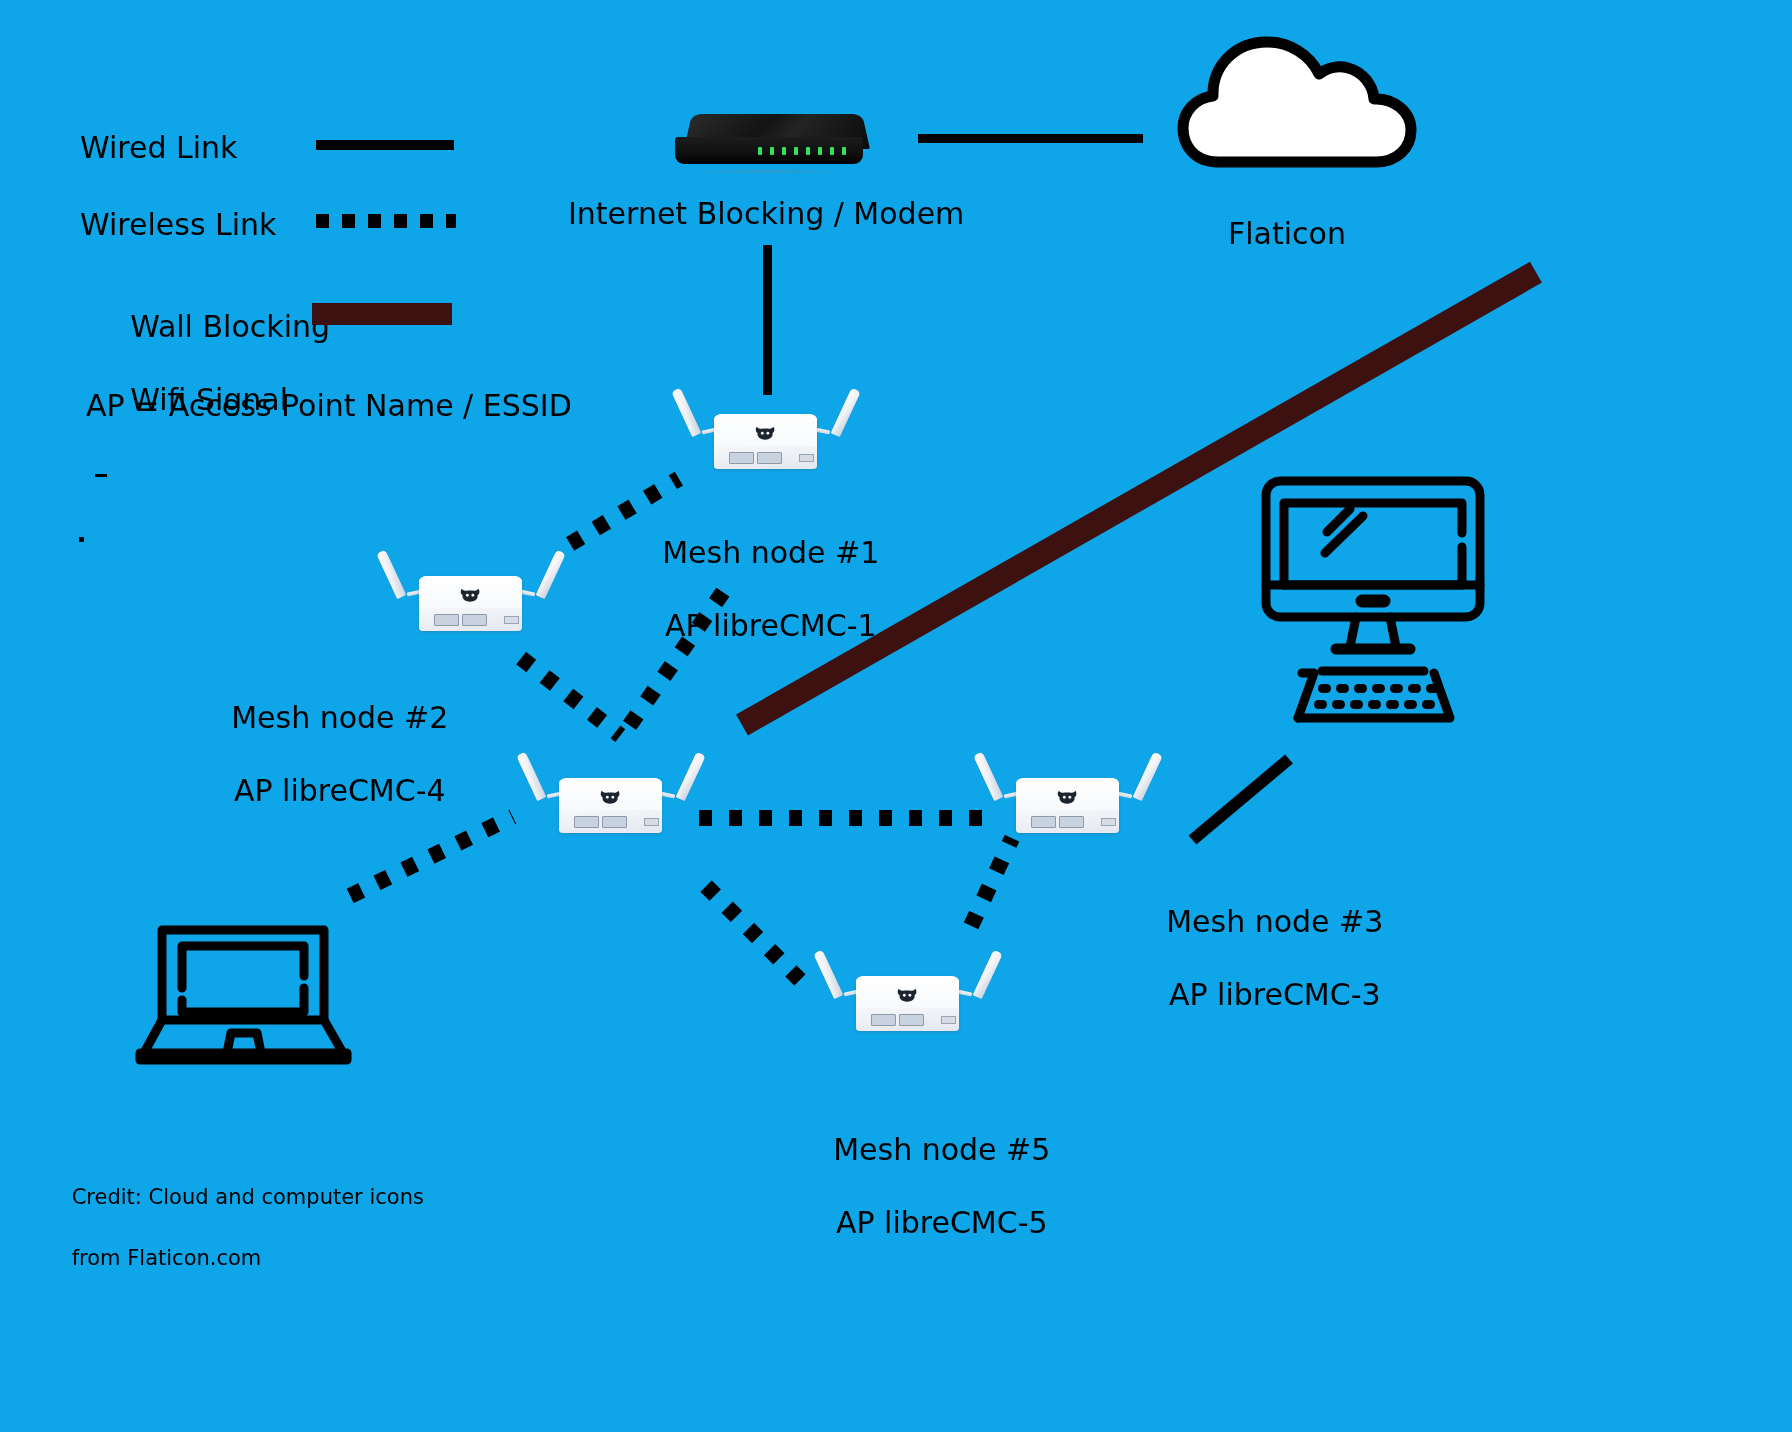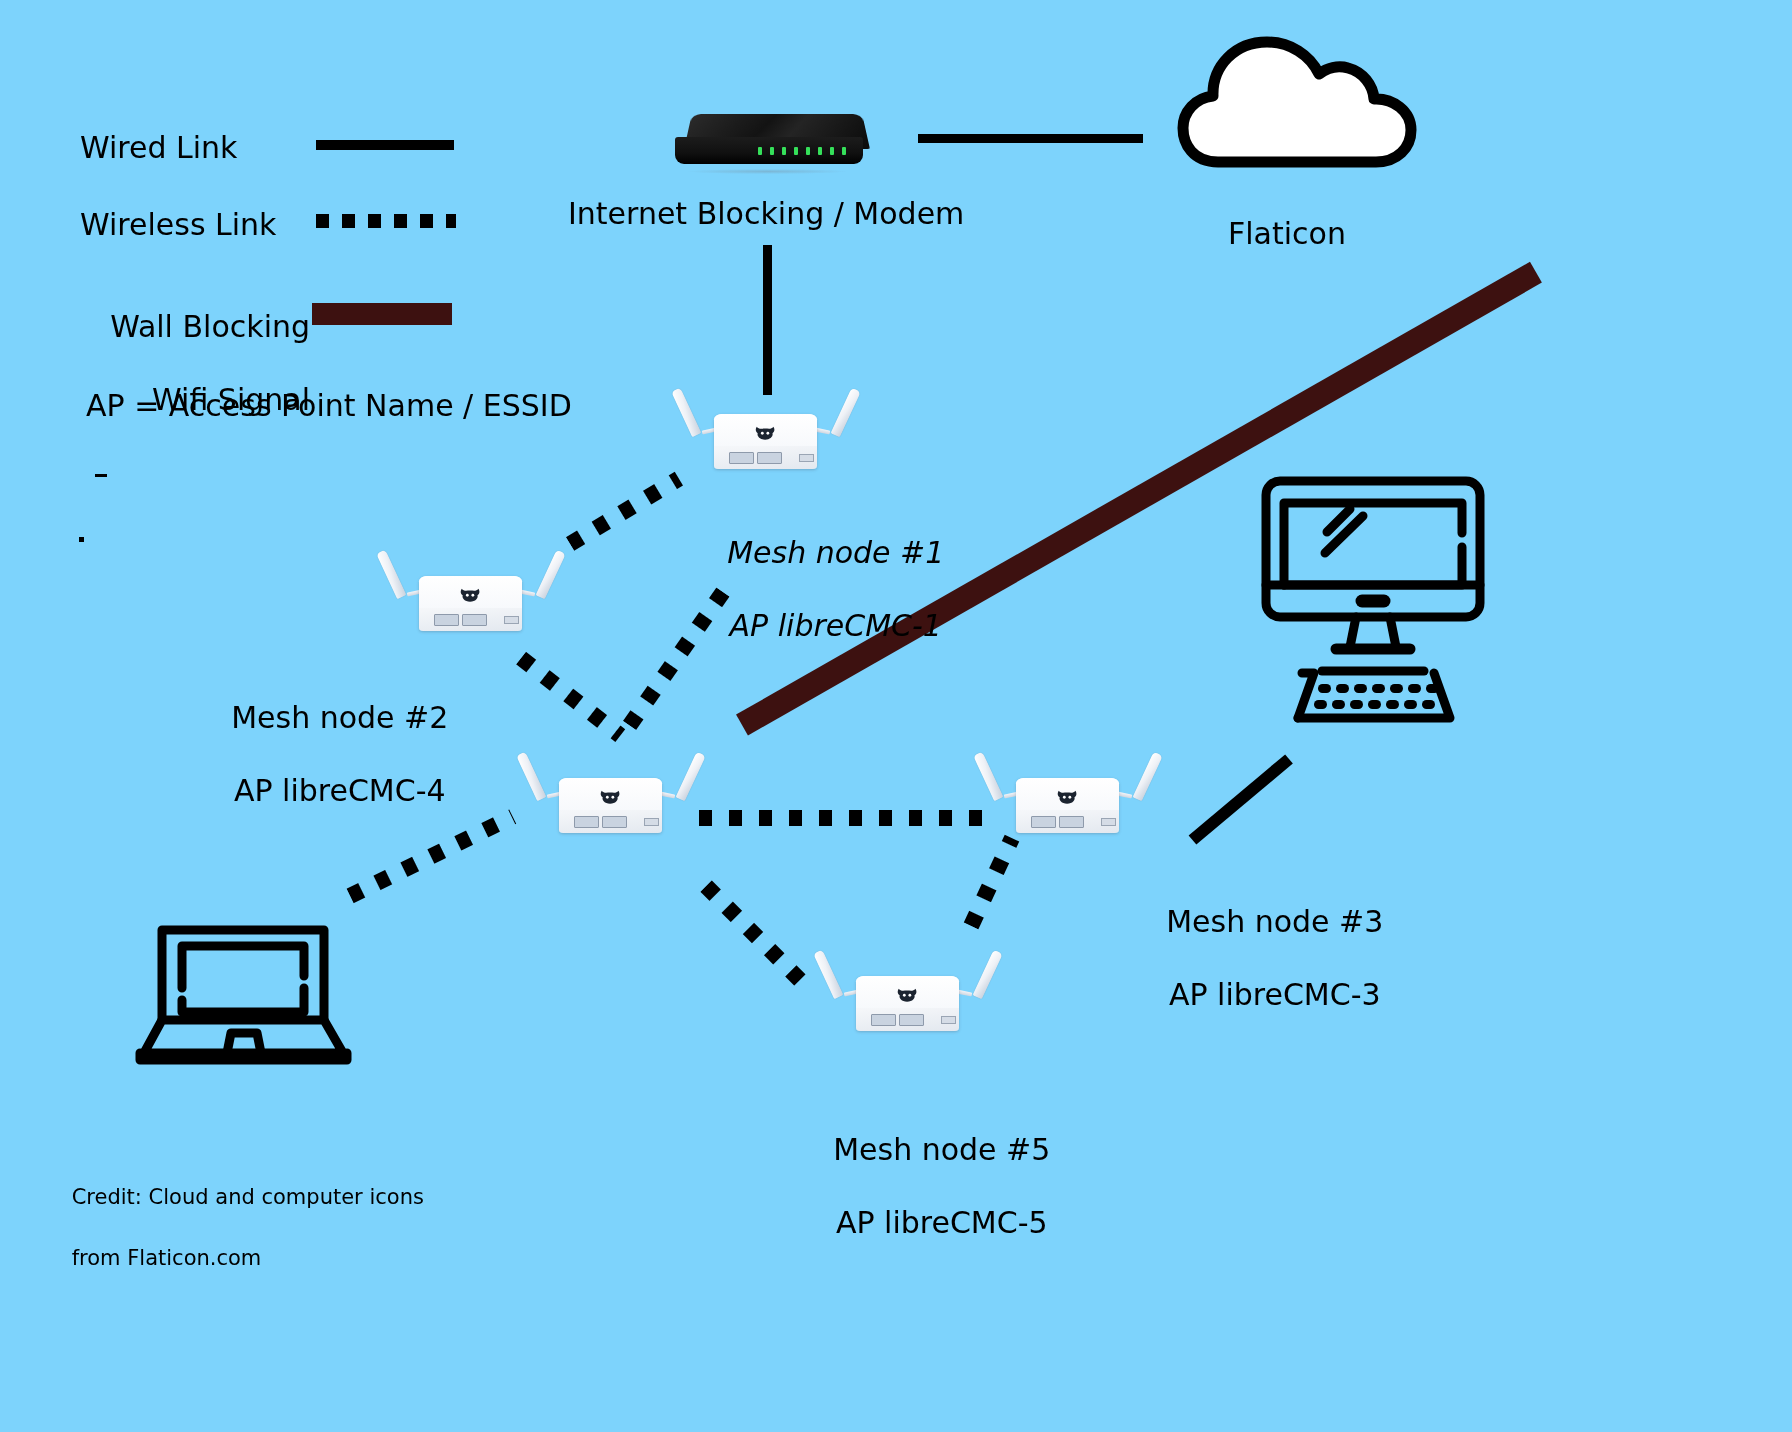--- a/index.html
+++ b/index.html
@@ -7,21 +7,21 @@
     padding: 0;
     background: #ffffff;
   }
   body {
     font-family: "DejaVu Sans", "Liberation Sans", sans-serif;
   }
   #canvas {
     position: relative;
     width: 1792px;
     height: 1432px;
-    background: #7dd3fc;
+    background: #0ea5e9;
     overflow: hidden;
   }
   .txt {
     position: absolute;
     color: #000000;
     font-family: "DejaVu Sans", "Liberation Sans", sans-serif;
     white-space: pre;
     line-height: 1.22;
   }
   .legend-label { font-size: 30px; }
@@ -151,21 +151,21 @@
 <body>
 
 <div id="canvas">
 
   <div class="txt legend-label" style="left:80px; top:130px;">Wired Link</div>
   <div class="solid-line" style="left:316px; top:140px; width:138px; height:10px;"></div>
 
   <div class="txt legend-label" style="left:80px; top:207px;">Wireless Link</div>
   <div class="dotted-line" style="left:316px; top:214px; width:140px; height:14px; background-size:26px 14px;"></div>
 
-  <div class="txt legend-label" style="left:72px; top:272px;text-align:right;">
+  <div class="txt legend-label" style="left:92px; top:272px;">
     <span>Wall Blocking</span><br>
     <span>Wifi Signal</span>
   </div>
   <div class="wall-line" style="left:312px; top:303px; width:140px; height:22px; background:#3d1110;"></div>
 
   <div class="txt ap-note" style="left:86px; top:388px;">AP = Access Point Name / ESSID</div>
 
   <div style="position:absolute; left:95px; top:474px; width:12px; height:3px; background:#000;"></div>
   <div style="position:absolute; left:79px; top:537px; width:5px; height:5px; background:#000;"></div>
 
@@ -277,21 +277,21 @@
         <circle cx="9" cy="10" r="1.5" fill="#ffffff"></circle>
         <circle cx="15" cy="10" r="1.5" fill="#ffffff"></circle>
       </svg>
     </div>
     <div class="ports">
       <div class="port"></div>
       <div class="port"></div>
     </div>
     <div class="plug"></div>
   </div>
-  <div class="txt node-label" style="left:689px; top:498px;font-style:italic;">
+  <div class="txt node-label" style="left:624px; top:498px;">
     <span>Mesh node #1</span><br>
     <span>AP libreCMC-1</span>
   </div>
 
   <div class="router" style="left:378px; top:530px; width:185px; height:120px;">
     <div class="antenna left"></div>
     <div class="antenna right"></div>
     <div class="ant-base left"></div>
     <div class="ant-base right"></div>
     <div class="body"></div>

